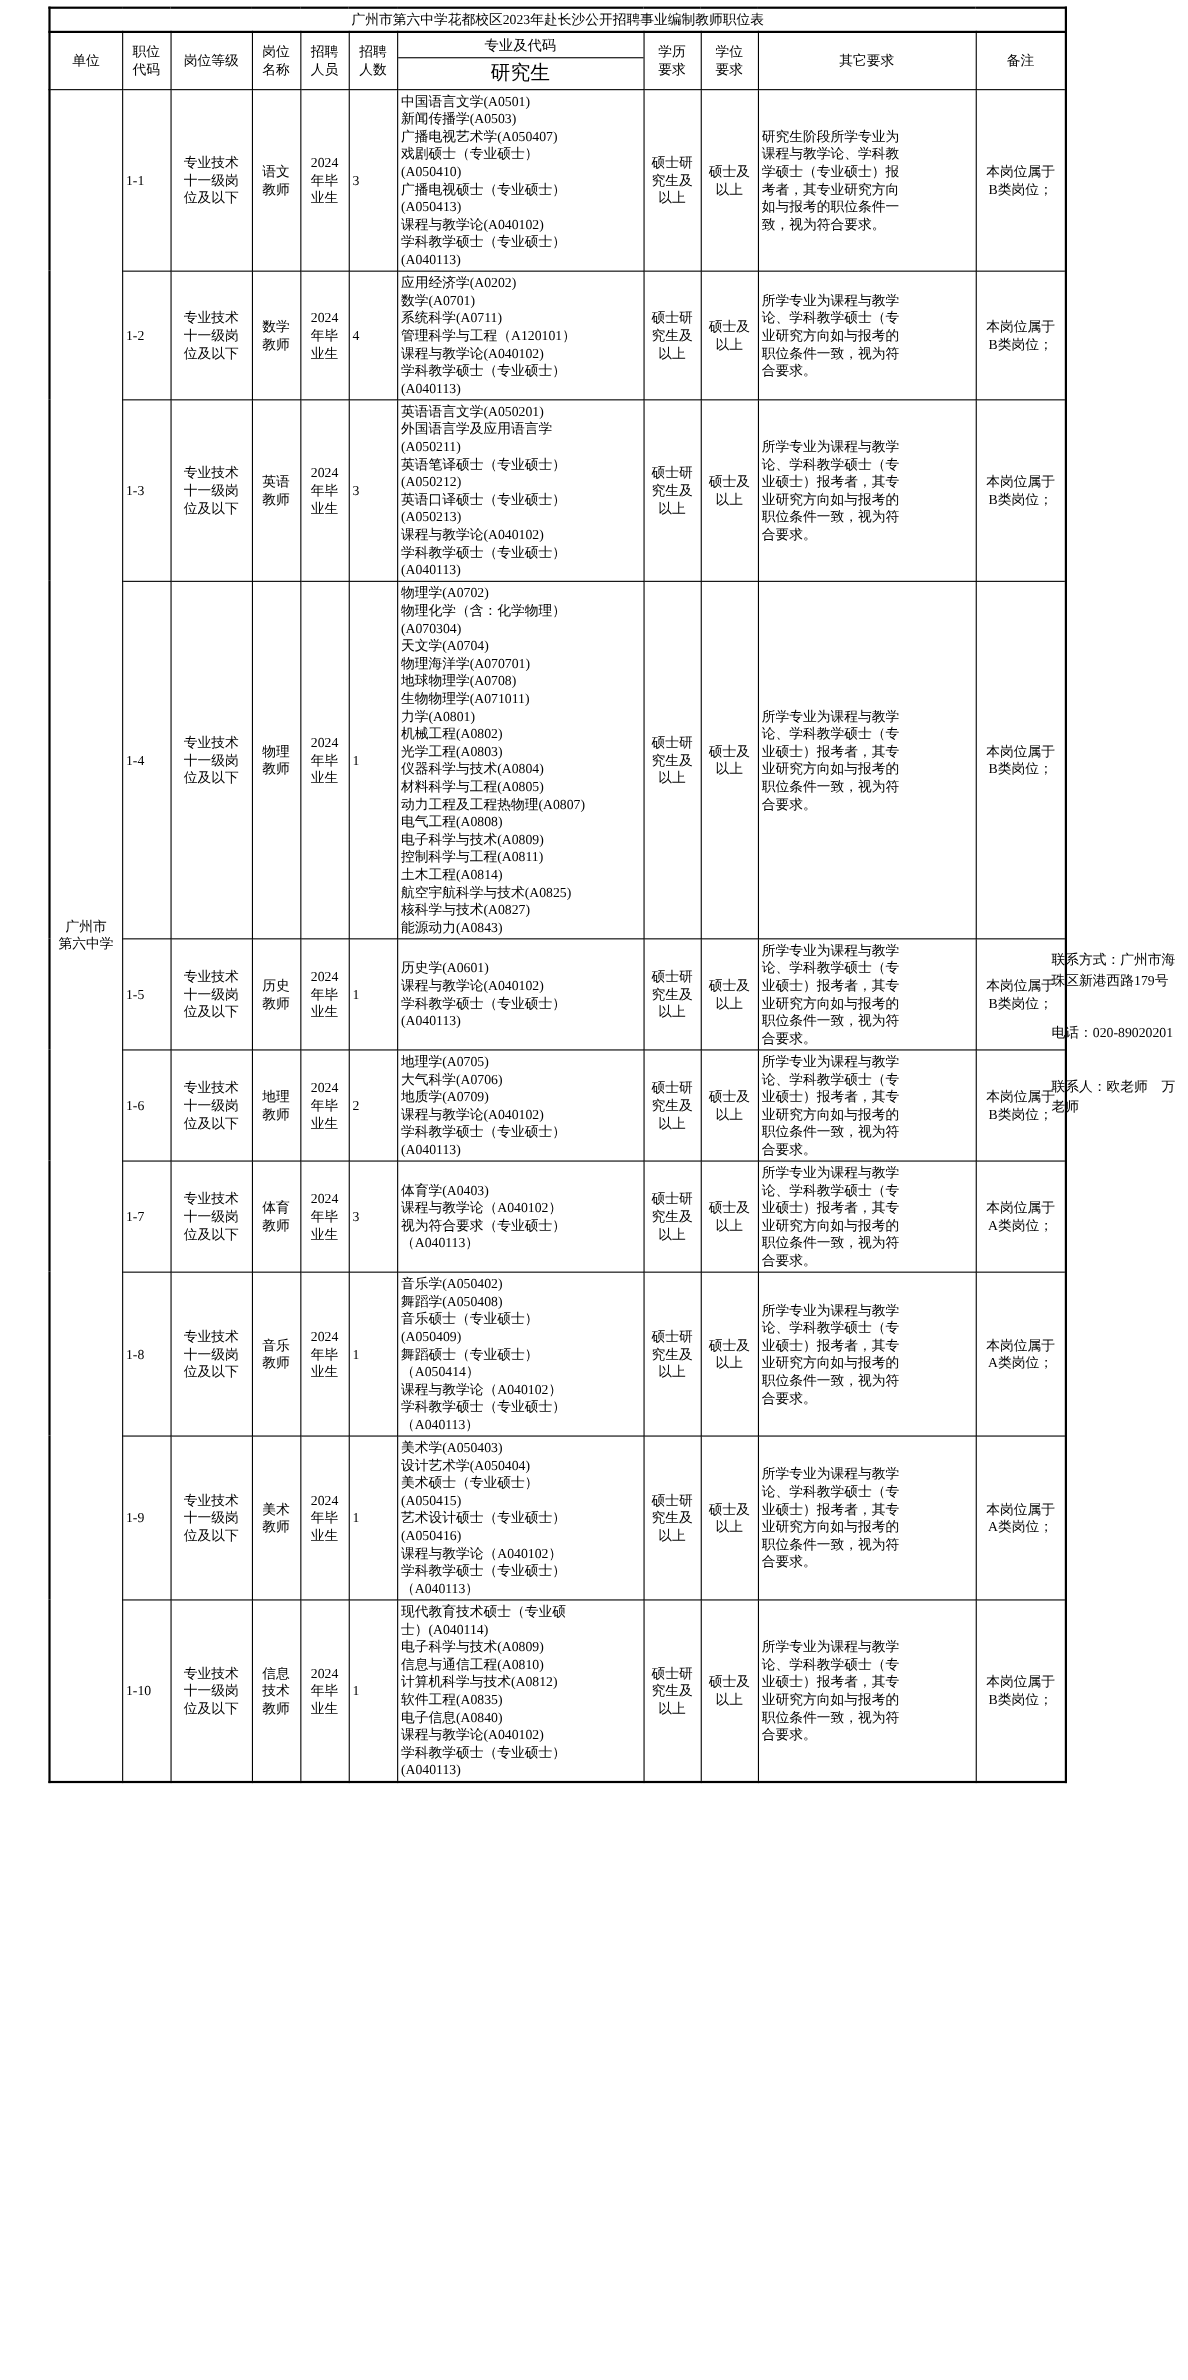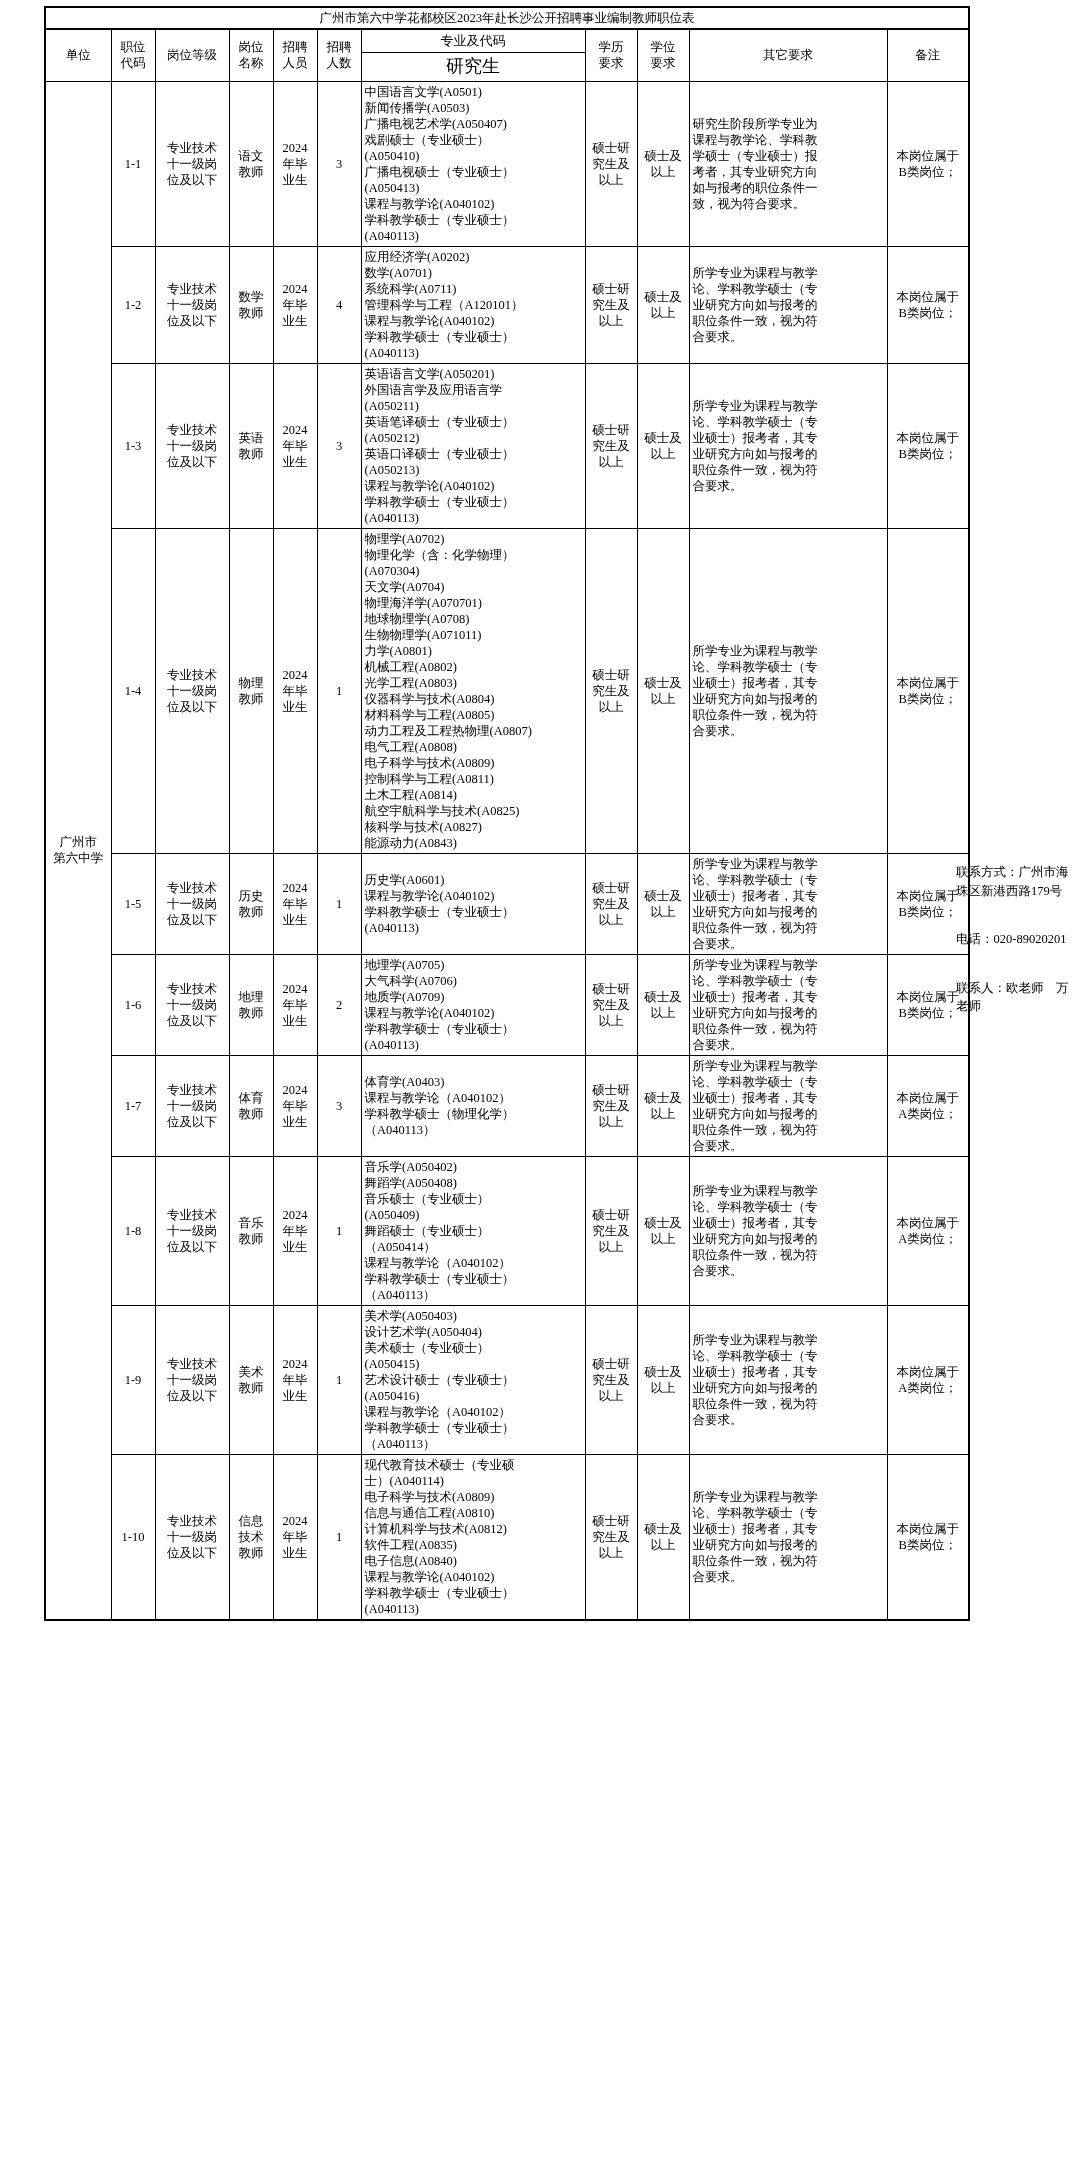--- a/index.html
+++ b/index.html
@@ -74,21 +74,21 @@
   .c-code      { width: 44px;  }
   .c-grade     { width: 74px;  }
   .c-jobname   { width: 44px;  }
   .c-staff     { width: 44px;  }
   .c-count     { width: 44px;  }
   .c-major     { width: 224px; }
   .c-edu       { width: 52px;  }
   .c-deg       { width: 52px;  }
   .c-other     { width: 198px; }
   .c-remark    { width: 82px;  }
-  td.mid-ctr { text-align: center; vertical-align: middle; }
+  td.mid-ctr { text-align: left; vertical-align: middle; }
   td.major-cell {
     text-align: left;
     vertical-align: middle;
     white-space: pre-line;
     font-size: 12.5px;
     line-height: 1.32;
     padding: 4px 4px 4px 5px;
   }
   td.other-cell {
     text-align: left;
@@ -402,21 +402,21 @@
 十一级岗
 位及以下</td>
           <td class="narrow-wrap">体育
 教师</td>
           <td class="narrow-wrap">2024
 年毕
 业生</td>
           <td class="mid-ctr">3</td>
           <td class="major-cell">体育学(A0403)
 课程与教学论（A040102）
-学科教学硕士（物理化学）
+视为符合要求（专业硕士）
 （A040113）</td>
           <td class="narrow-wrap">硕士研
 究生及
 以上</td>
           <td class="narrow-wrap">硕士及
 以上</td>
           <td class="other-cell">所学专业为课程与教学
 论、学科教学硕士（专
 业硕士）报考者，其专
 业研究方向如与报考的

